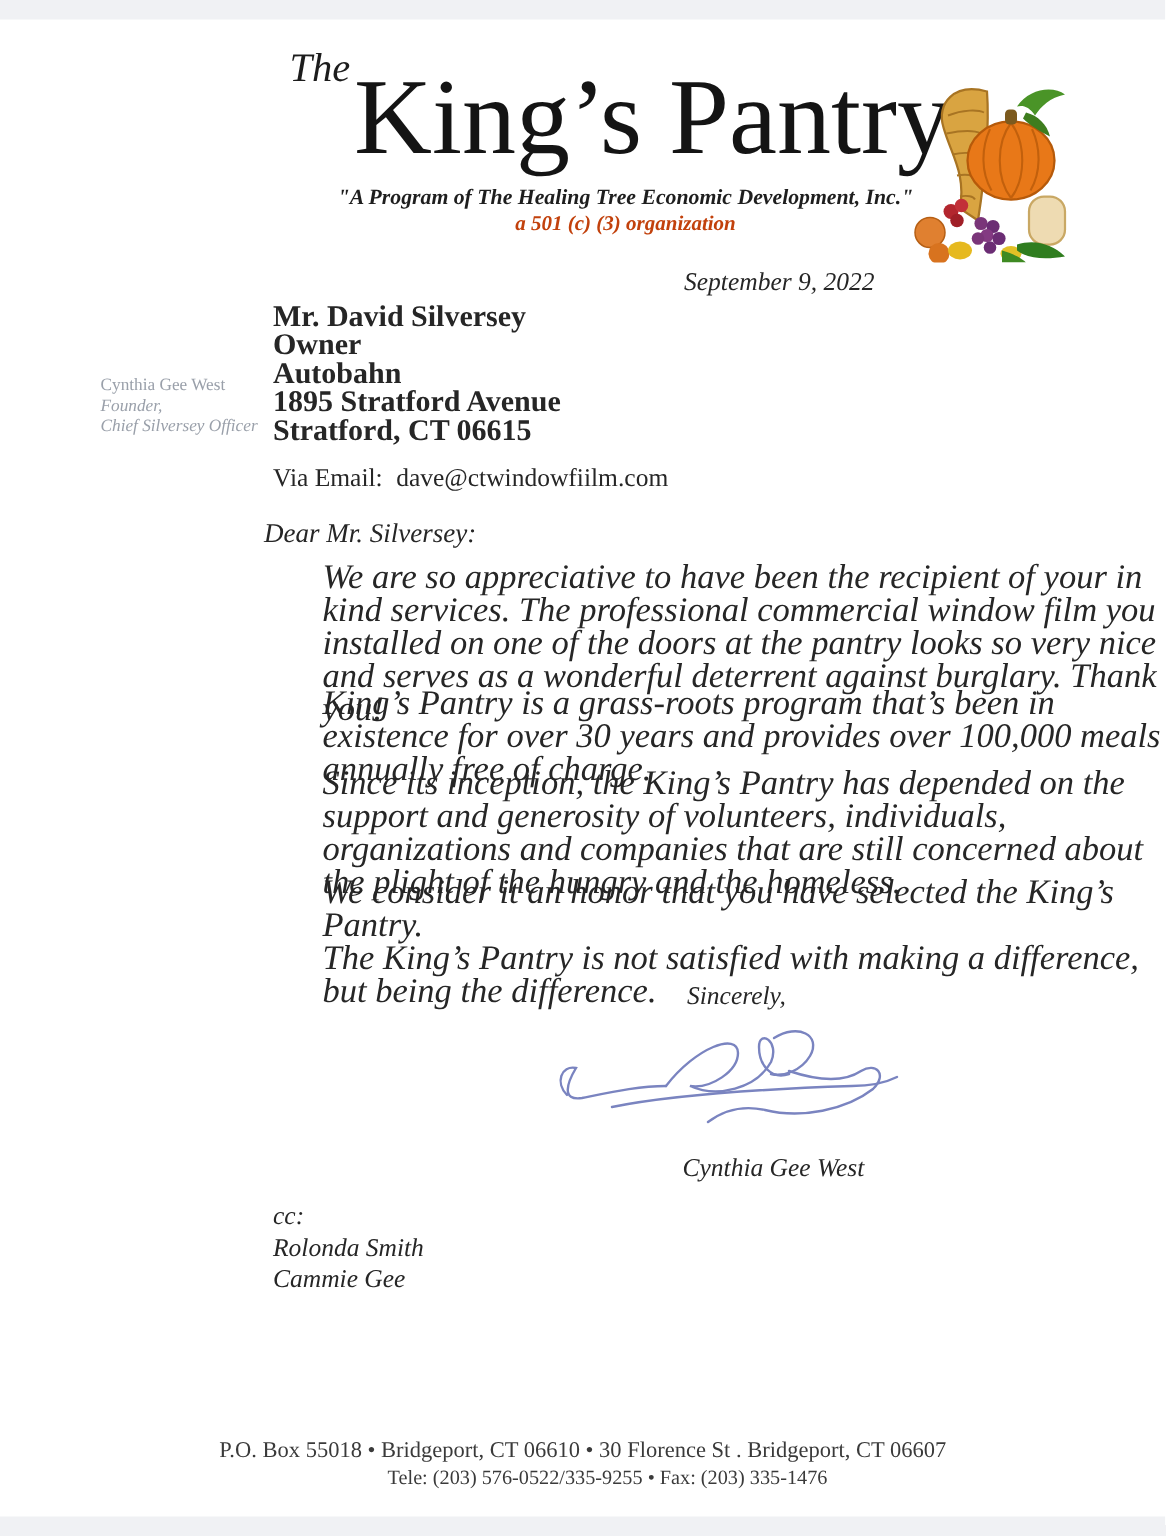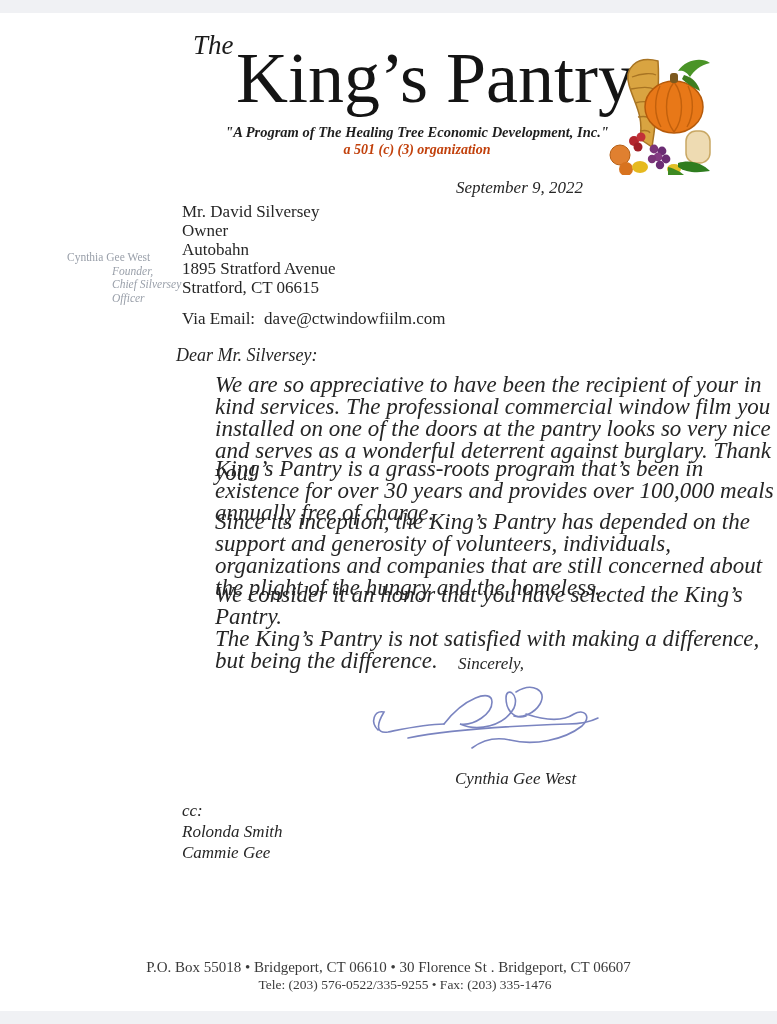--- a/index.html
+++ b/index.html
@@ -42,30 +42,30 @@
     position: absolute; left: 182px; top: 142px; width: 470px;
     text-align: center; font-style: italic; font-weight: bold;
     font-size: 14px; color: #c2410c;
   }
 
   
   .officer {
     position: absolute; left: 67px; top: 251px; width: 120px;
     font-size: 11.5px; line-height: 13.5px; color: #9aa0aa;
   }
-  .officer .role { font-style: italic; margin-left: 45px; }
+  .officer .role { font-style: italic; }
 
   
   .date-line {
     position: absolute; left: 456px; top: 178px;
     font-style: italic; font-size: 17px;
   }
   .recipient {
     position: absolute; left: 182px; top: 202px;
-    font-size: 17px; line-height: 19px;
+    font-size: 20px; line-height: 19px; font-weight: bold;
   }
   .via-email {
     position: absolute; left: 182px; top: 309px;
     font-size: 17px;
   }
   .via-email .addr { margin-left: 9px; }
   .salutation {
     position: absolute; left: 176px; top: 345px;
     font-style: italic; font-size: 18px;
   }

